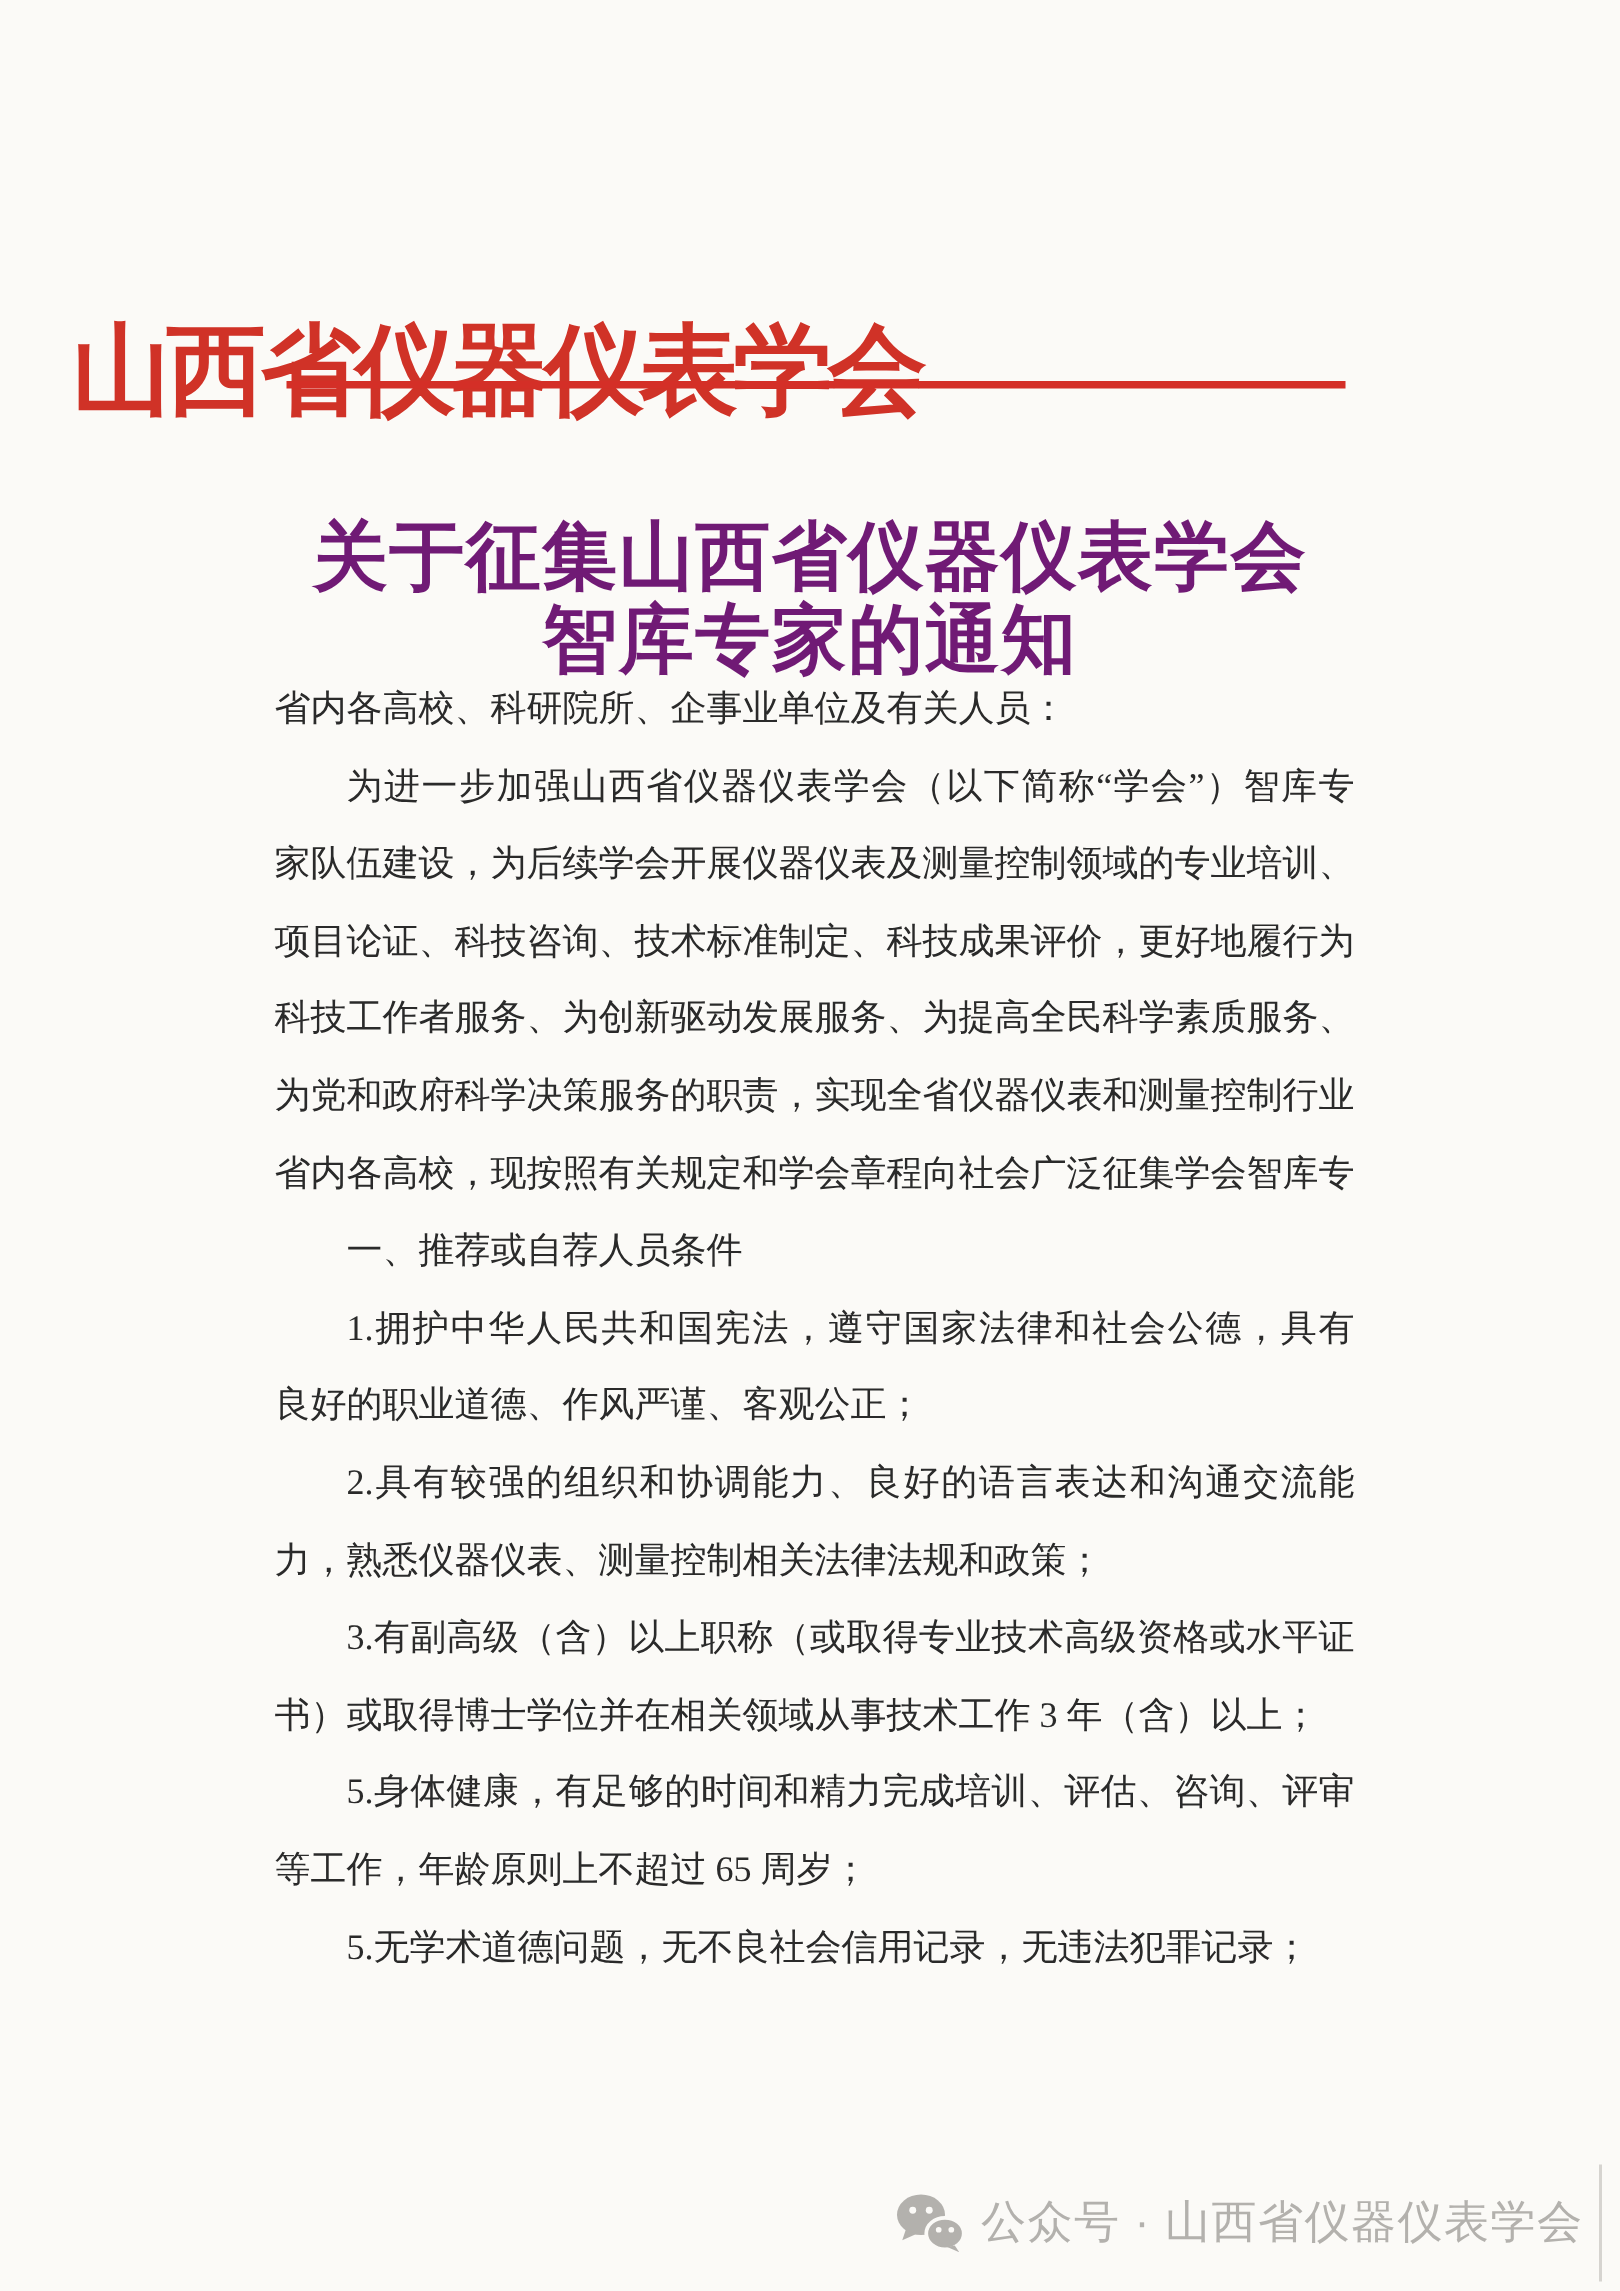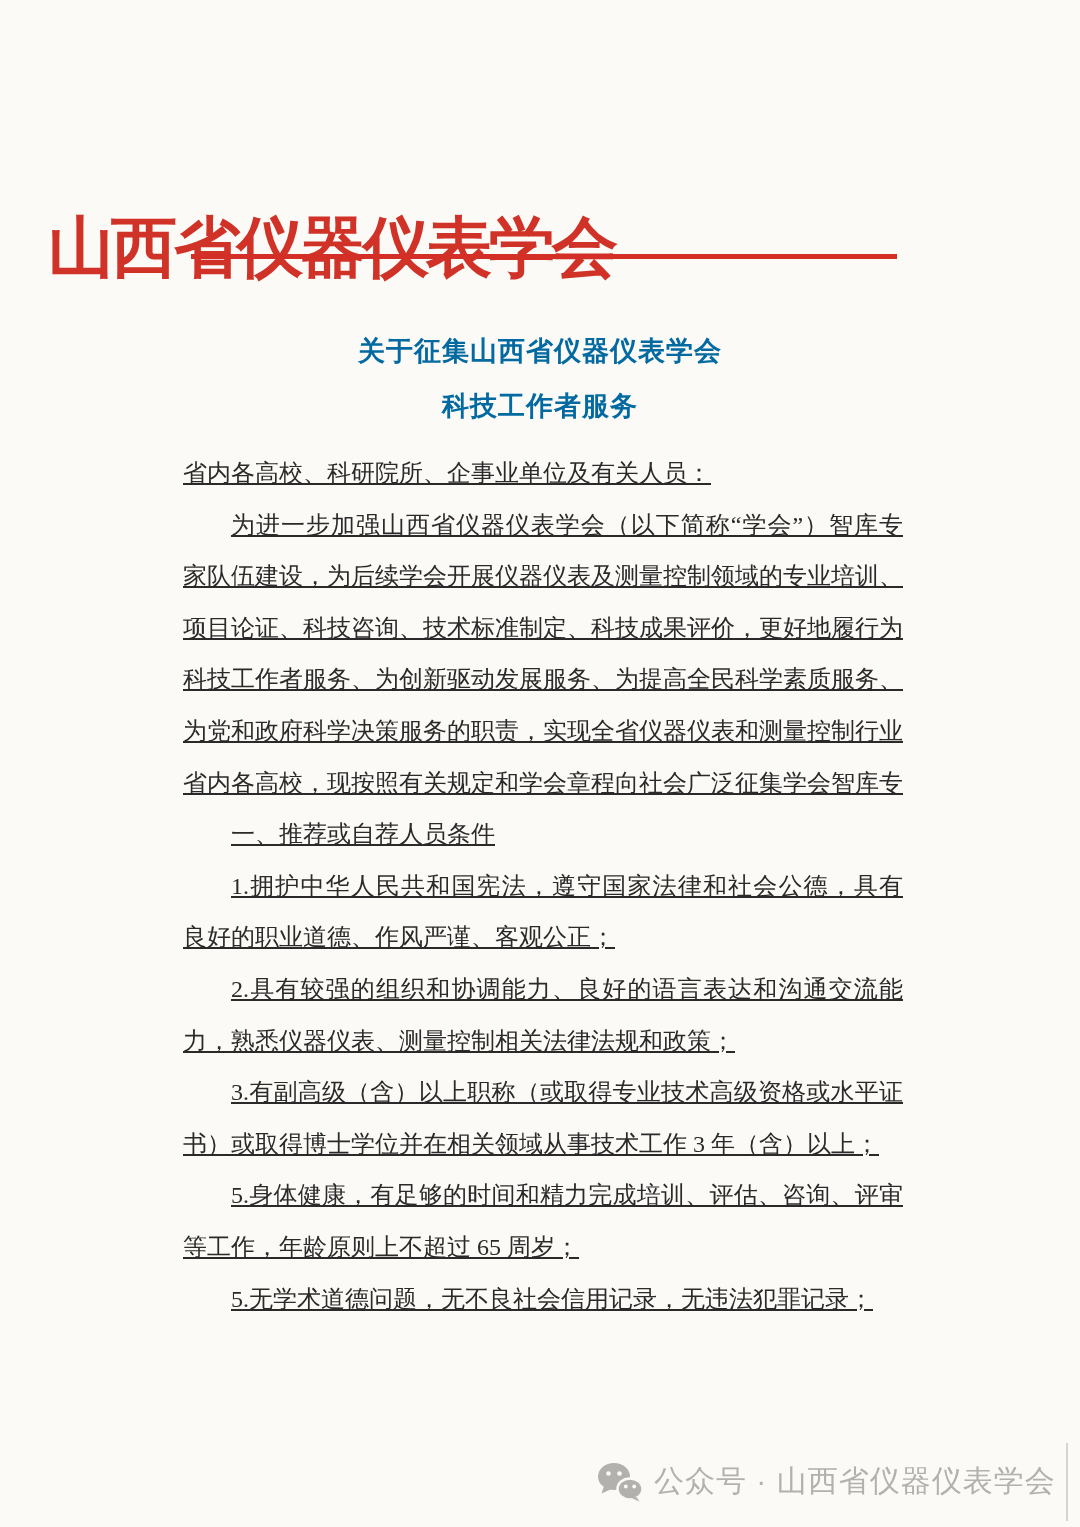--- a/index.html
+++ b/index.html
@@ -32,35 +32,34 @@
     width: 706px;
     height: 5px;
     background: #d42f27;
   }
   .notice-title {
     position: absolute;
     top: 302px;
     left: 0;
     right: 0;
     text-align: center;
-    font-size: 27px;
+    font-size: 50px;
     font-weight: 700;
     line-height: 55px;
     letter-spacing: 1px;
-    color: #0369a1;
+    color: #701a75;
   }
   .notice-body {
     position: absolute;
     top: 448px;
     left: 183px;
     width: 720px;
     font-size: 24px;
     line-height: 51.6px;
     color: #2a2a2a;
-    text-decoration: underline;
   }
   .line {
     text-align: justify;
     text-align-last: justify;
   }
   .line.last { text-align-last: left; }
   .line.indent { text-indent: 2em; }
   .watermark {
     position: absolute;
     top: 1461px;
@@ -90,21 +89,21 @@
 <body>
 
 <div class="page" style="background: rgb(251, 250, 247);">
 
   <h1 class="masthead-title" style="color: rgb(208, 50, 39);">山西省仪器仪表学会</h1>
 
   <div class="masthead-rule" style="background: rgb(212, 47, 39);"></div>
 
   <h2 class="notice-title">
     <div>关于征集山西省仪器仪表学会</div>
-    <div>科技工作者服务</div>
+    <div>智库专家的通知</div>
   </h2>
 
   <div class="notice-body">
       <div class="line last">省内各高校、科研院所、企事业单位及有关人员：</div>
       <div class="line indent">为进一步加强山西省仪器仪表学会（以下简称“学会”）智库专</div>
       <div class="line">家队伍建设，为后续学会开展仪器仪表及测量控制领域的专业培训、</div>
       <div class="line">项目论证、科技咨询、技术标准制定、科技成果评价，更好地履行为</div>
       <div class="line">科技工作者服务、为创新驱动发展服务、为提高全民科学素质服务、</div>
       <div class="line">为党和政府科学决策服务的职责，实现全省仪器仪表和测量控制行业</div>
       <div class="line">省内各高校，现按照有关规定和学会章程向社会广泛征集学会智库专</div>

